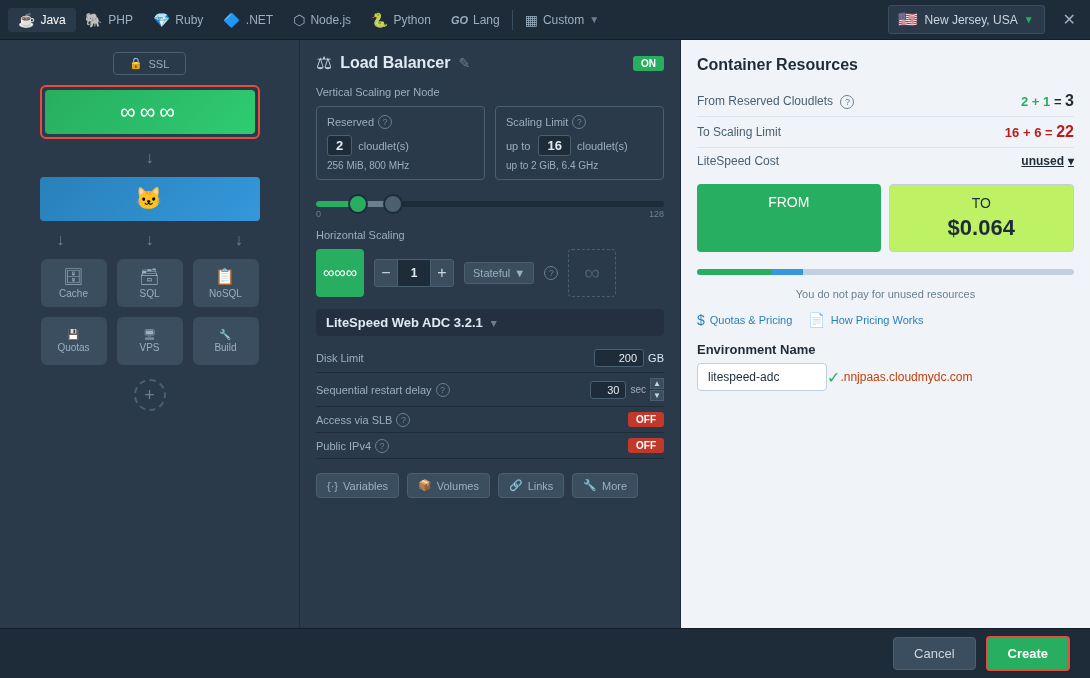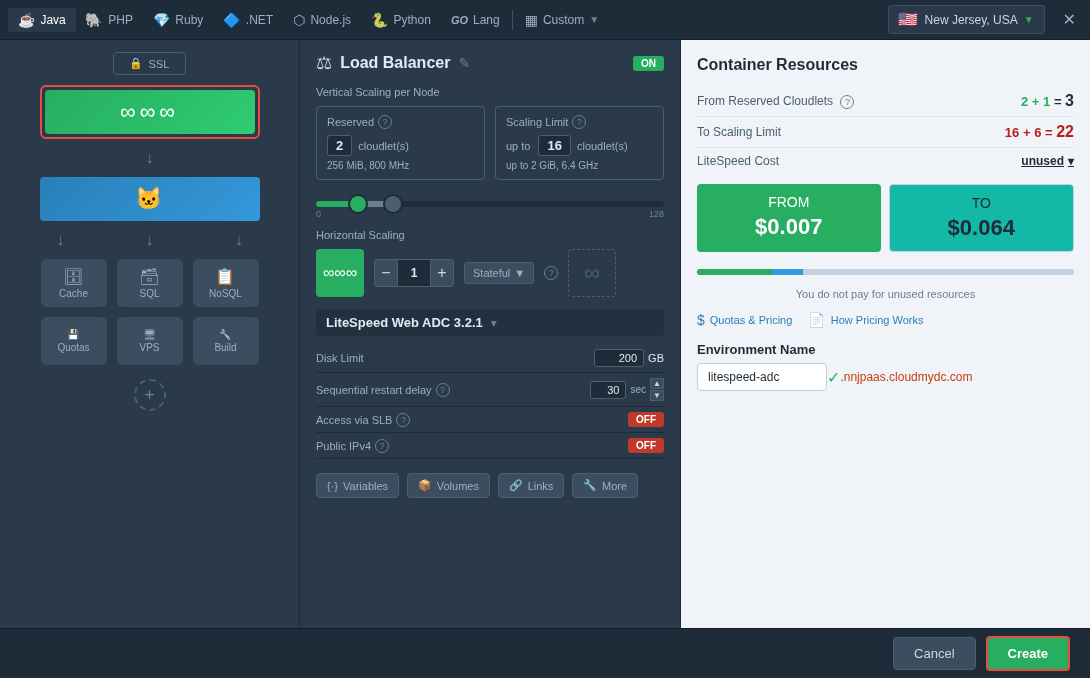--- a/index.html
+++ b/index.html
@@ -573,21 +573,21 @@
       flex: 1;
       border-radius: 4px;
       padding: 10px;
       text-align: center;
     }
     .price-card.from {
       background: #27ae60;
       color: white;
     }
     .price-card.to {
-      background: #14b8a6;
+      background: #bef264;
       border: 1px solid #c0d0e0;
       color: #1e2b38;
     }
     .price-card-label { font-size: 14px; font-weight: normal; text-transform: uppercase; margin-bottom: 4px; }
     .price-card-val { font-size: 22px; font-weight: bold; }
 
     .resource-bar-container {
       position: relative;
       height: 20px;
       margin: 6px 0;
@@ -973,21 +973,20 @@
         <span class="cost-label">LiteSpeed Cost</span>
         <div class="cost-dropdown">
           <span>unused</span>
           <span>▾</span>
         </div>
       </div>
 
       <div class="price-cards">
         <div class="price-card from">
           <div class="price-card-label">FROM</div>
-          <div class="price-card-val">$0.007</div>
         </div>
         <div class="price-card to">
           <div class="price-card-label">TO</div>
           <div class="price-card-val">$0.064</div>
         </div>
       </div>
 
       <div class="resource-bar-container">
         <div class="resource-bar-bg"></div>
         <div class="resource-bar-green"></div>

